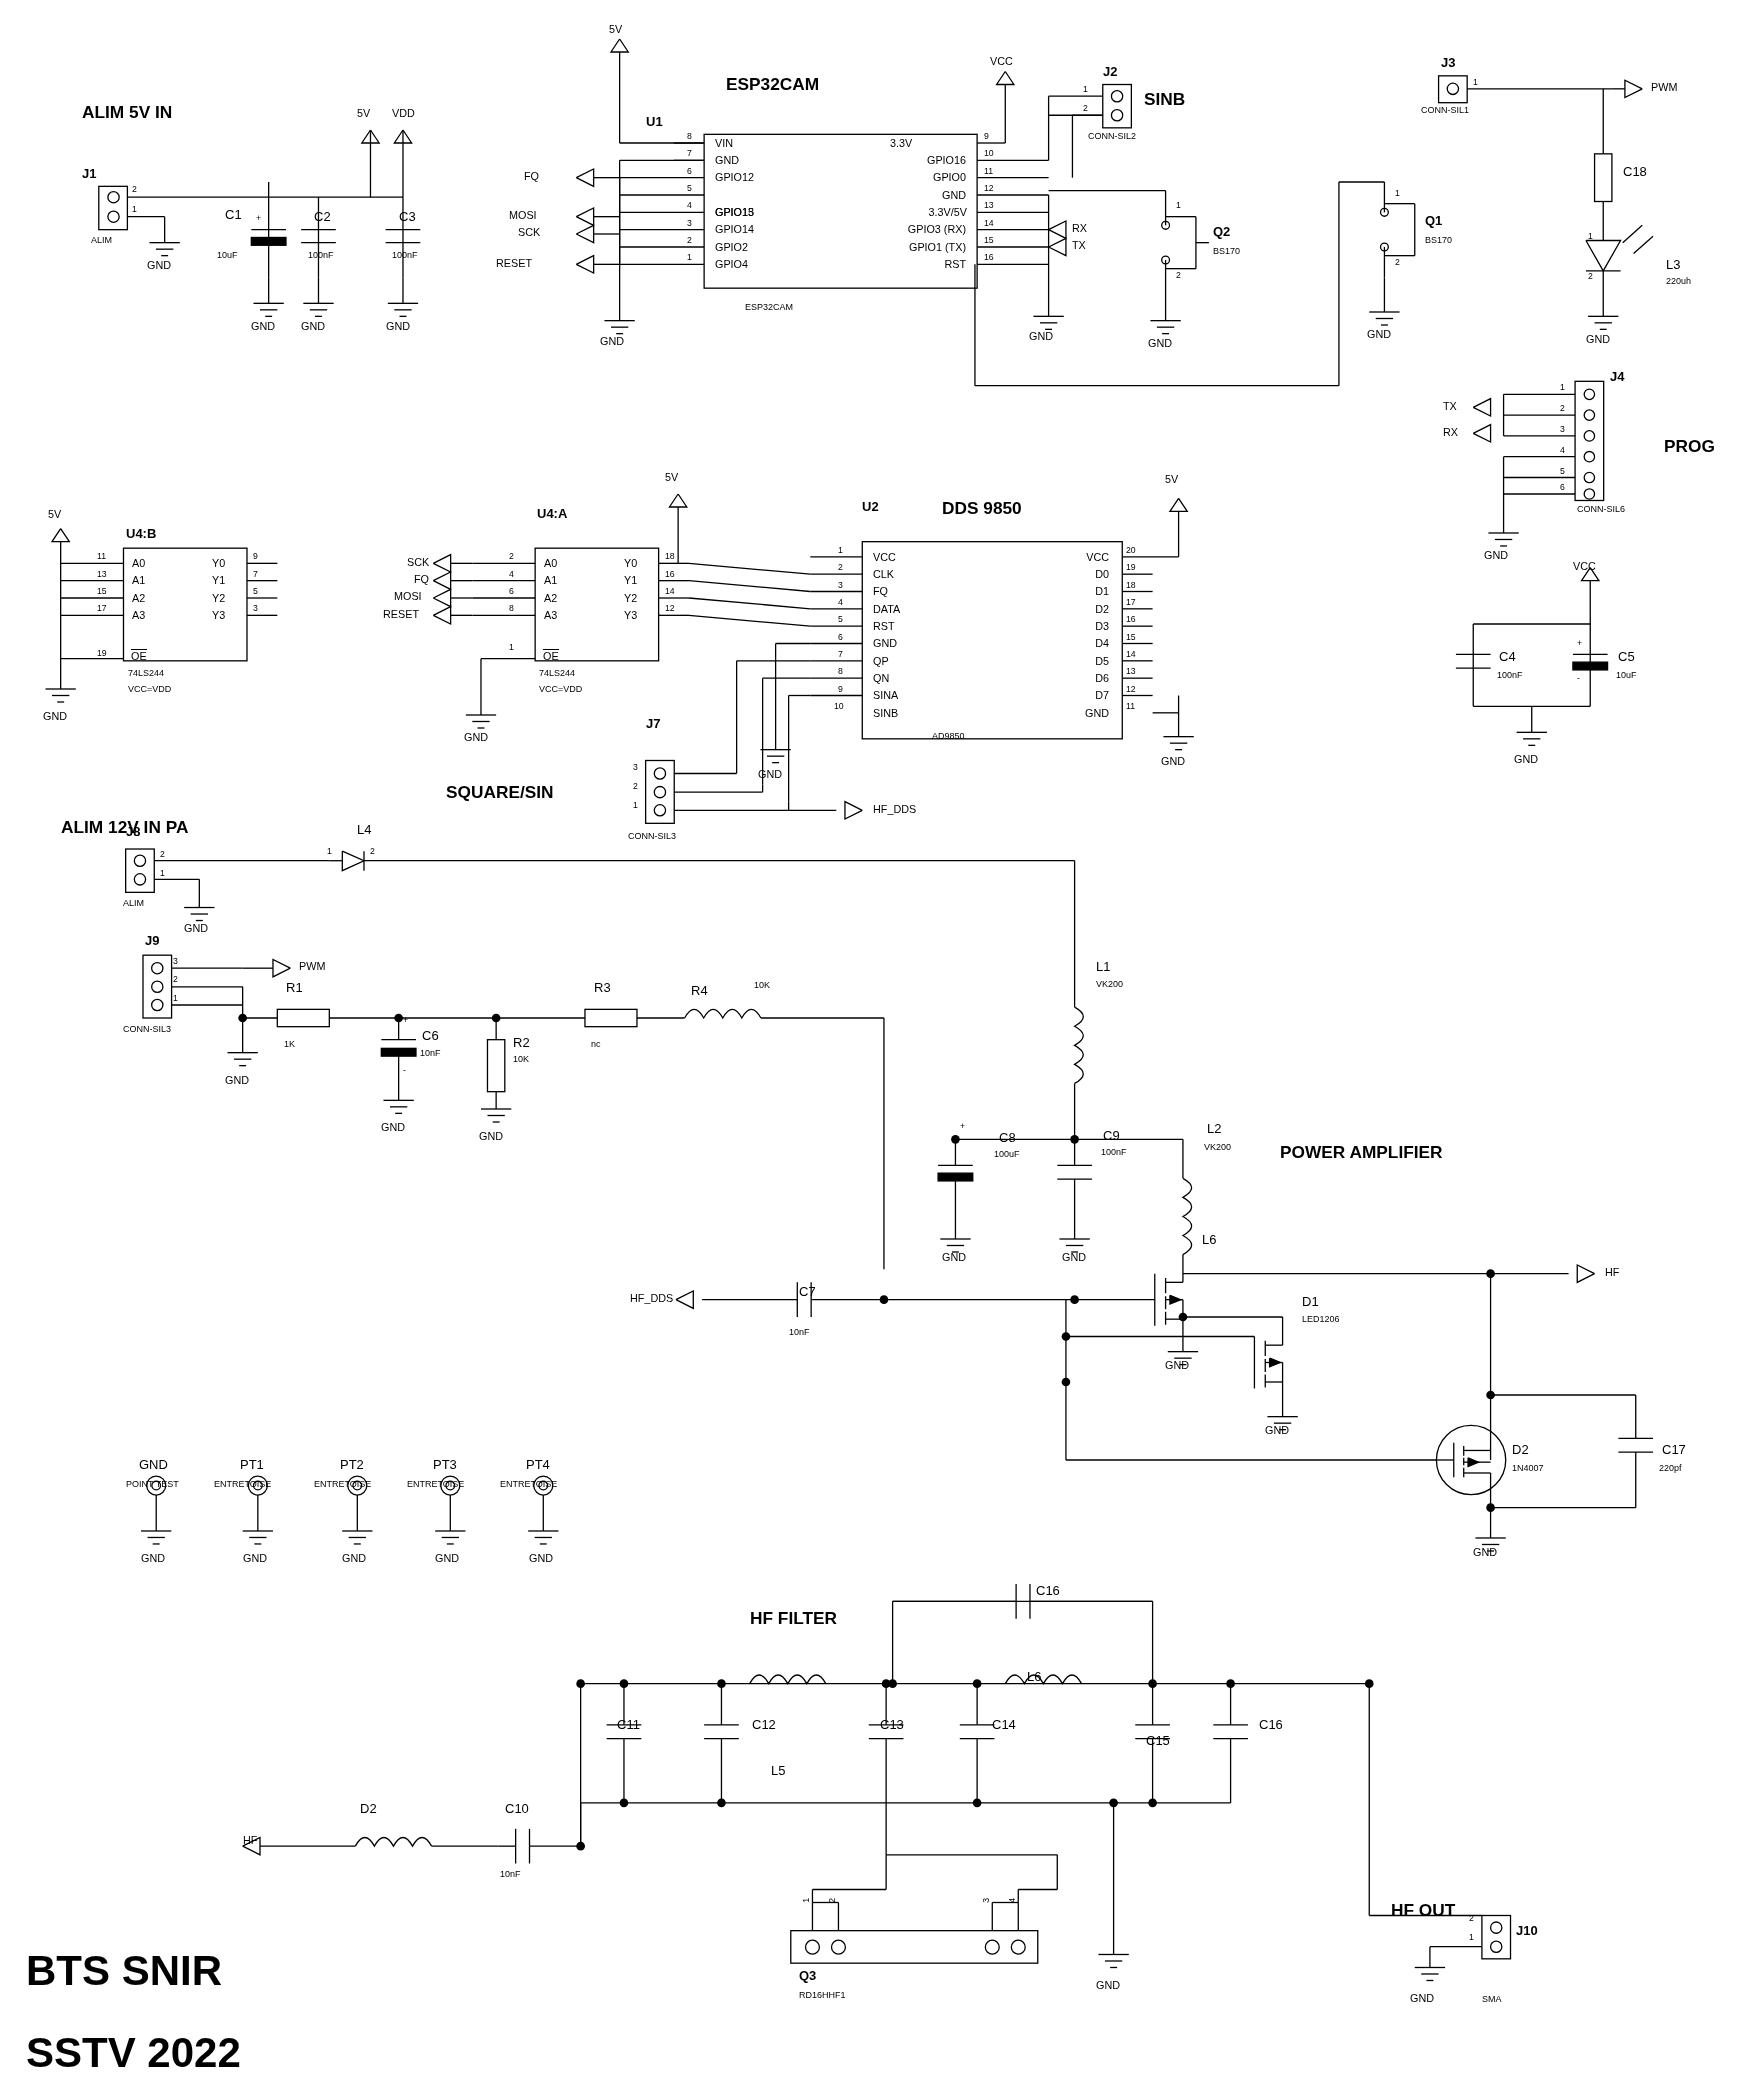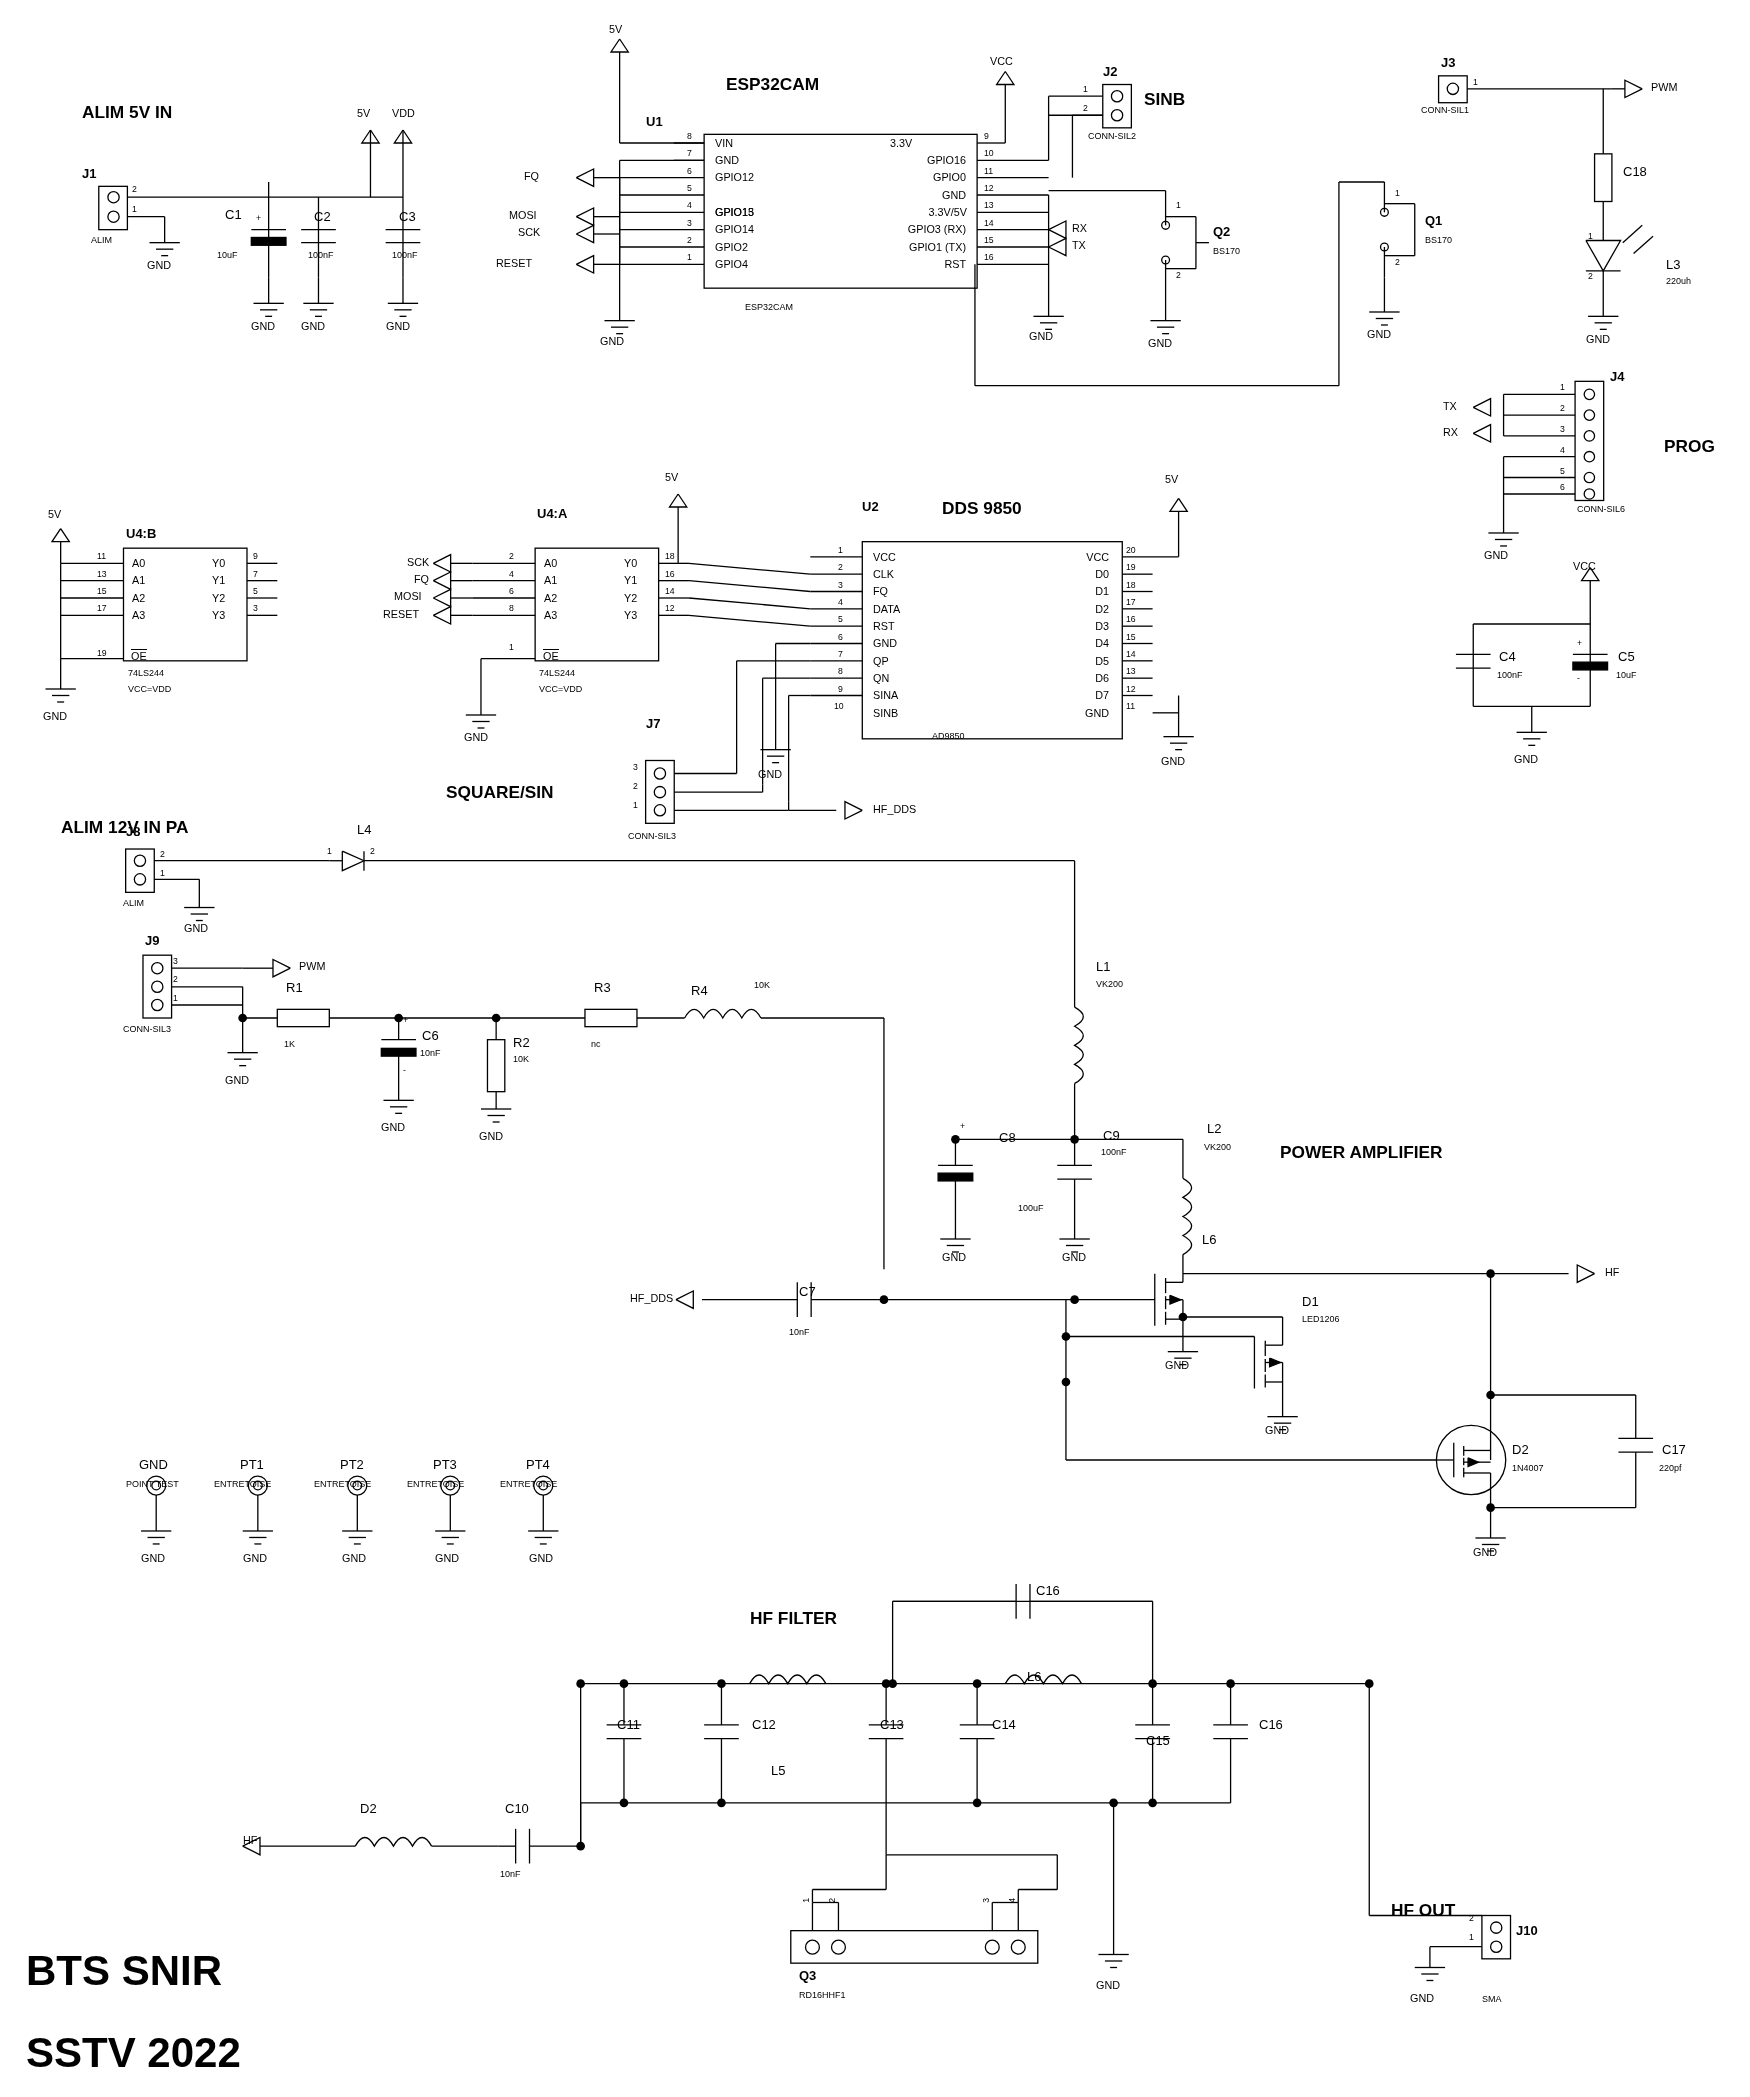--- a/index.html
+++ b/index.html
@@ -763,21 +763,21 @@
   <div class="lbl t-xs" style="left:513px;top:1055px;">10K</div>
   <div class="lbl t-sm" style="left:479px;top:1131px;">GND</div>
   <div class="lbl t-mid" style="left:594px;top:981px;">R3</div>
   <div class="lbl t-xs" style="left:591px;top:1040px;">nc</div>
   <div class="lbl t-mid" style="left:691px;top:984px;">R4</div>
   <div class="lbl t-xs" style="left:754px;top:981px;">10K</div>
 
   <div class="lbl t-mid" style="left:1096px;top:960px;">L1</div>
   <div class="lbl t-xs" style="left:1096px;top:980px;">VK200</div>
   <div class="lbl t-mid" style="left:999px;top:1131px;">C8</div>
-  <div class="lbl t-xs" style="left:994px;top:1204px;margin-left:24px;">100uF</div>
+  <div class="lbl t-xs" style="left:994px;top:1150px;">100uF</div>
   <div class="lbl t-pin" style="left:960px;top:1122px;">+</div>
   <div class="lbl t-pin" style="left:960px;top:1174px;">-</div>
   <div class="lbl t-sm" style="left:942px;top:1252px;">GND</div>
   <div class="lbl t-mid" style="left:1103px;top:1129px;">C9</div>
   <div class="lbl t-xs" style="left:1101px;top:1148px;">100nF</div>
   <div class="lbl t-sm" style="left:1062px;top:1252px;">GND</div>
   <div class="lbl t-mid" style="left:1207px;top:1122px;">L2</div>
   <div class="lbl t-xs" style="left:1204px;top:1143px;">VK200</div>
 
   <div class="lbl t-mid" style="left:1202px;top:1233px;">L6</div>

